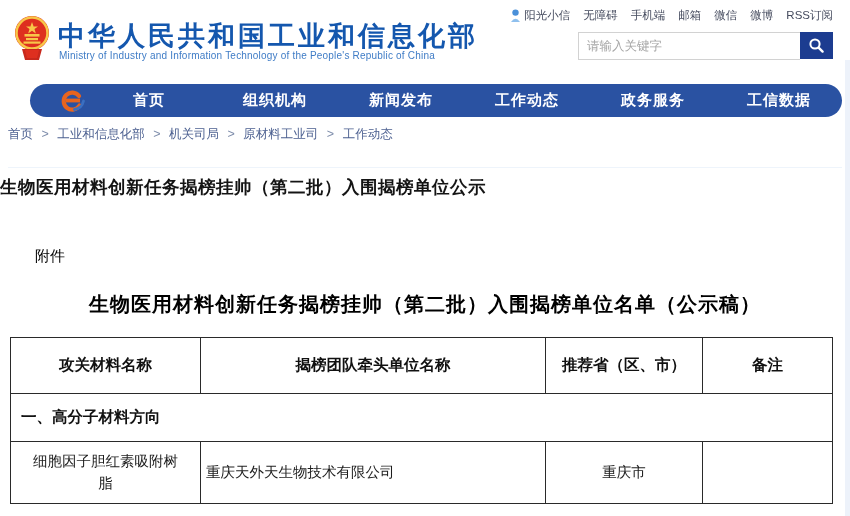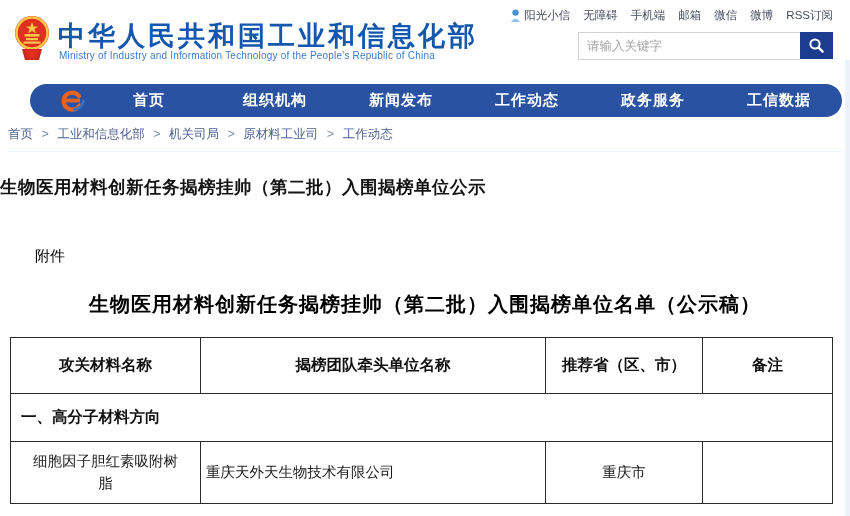--- a/index.html
+++ b/index.html
@@ -29,21 +29,21 @@
 
   
   .nav{position:absolute;left:30px;top:84px;width:812px;height:33px;background:#2a52a2;
        border-radius:17px;display:flex;align-items:center;}
   .nav-logo{margin-left:30px;width:26px;height:26px;flex:0 0 auto;}
   .nav-item{flex:1;text-align:center;color:#ffffff;font-size:15px;font-weight:600;
             letter-spacing:1px;cursor:pointer;white-space:nowrap;}
 
   
   .breadcrumb{position:absolute;left:8px;top:126px;right:8px;font-size:12.5px;color:#4d6191;
-              padding-bottom:8px;border-bottom:1px solid #eef4fb;}
+              padding-bottom:24px;border-bottom:1px solid #eef4fb;}
   .breadcrumb .bc{cursor:pointer;}
   .breadcrumb .sep{margin:0 5px;color:#7e8dab;}
 
   
   .article-title{position:absolute;left:0;top:175px;width:850px;text-align:left;
                  font-size:17.5px;font-weight:bold;color:#141414;letter-spacing:0.5px;}
   .attachment{position:absolute;left:35px;top:247px;font-size:15px;color:#000;}
   .table-title{position:absolute;left:0;top:291px;width:850px;text-align:center;
                font-size:20px;font-weight:bold;color:#000;letter-spacing:1px;}
 

